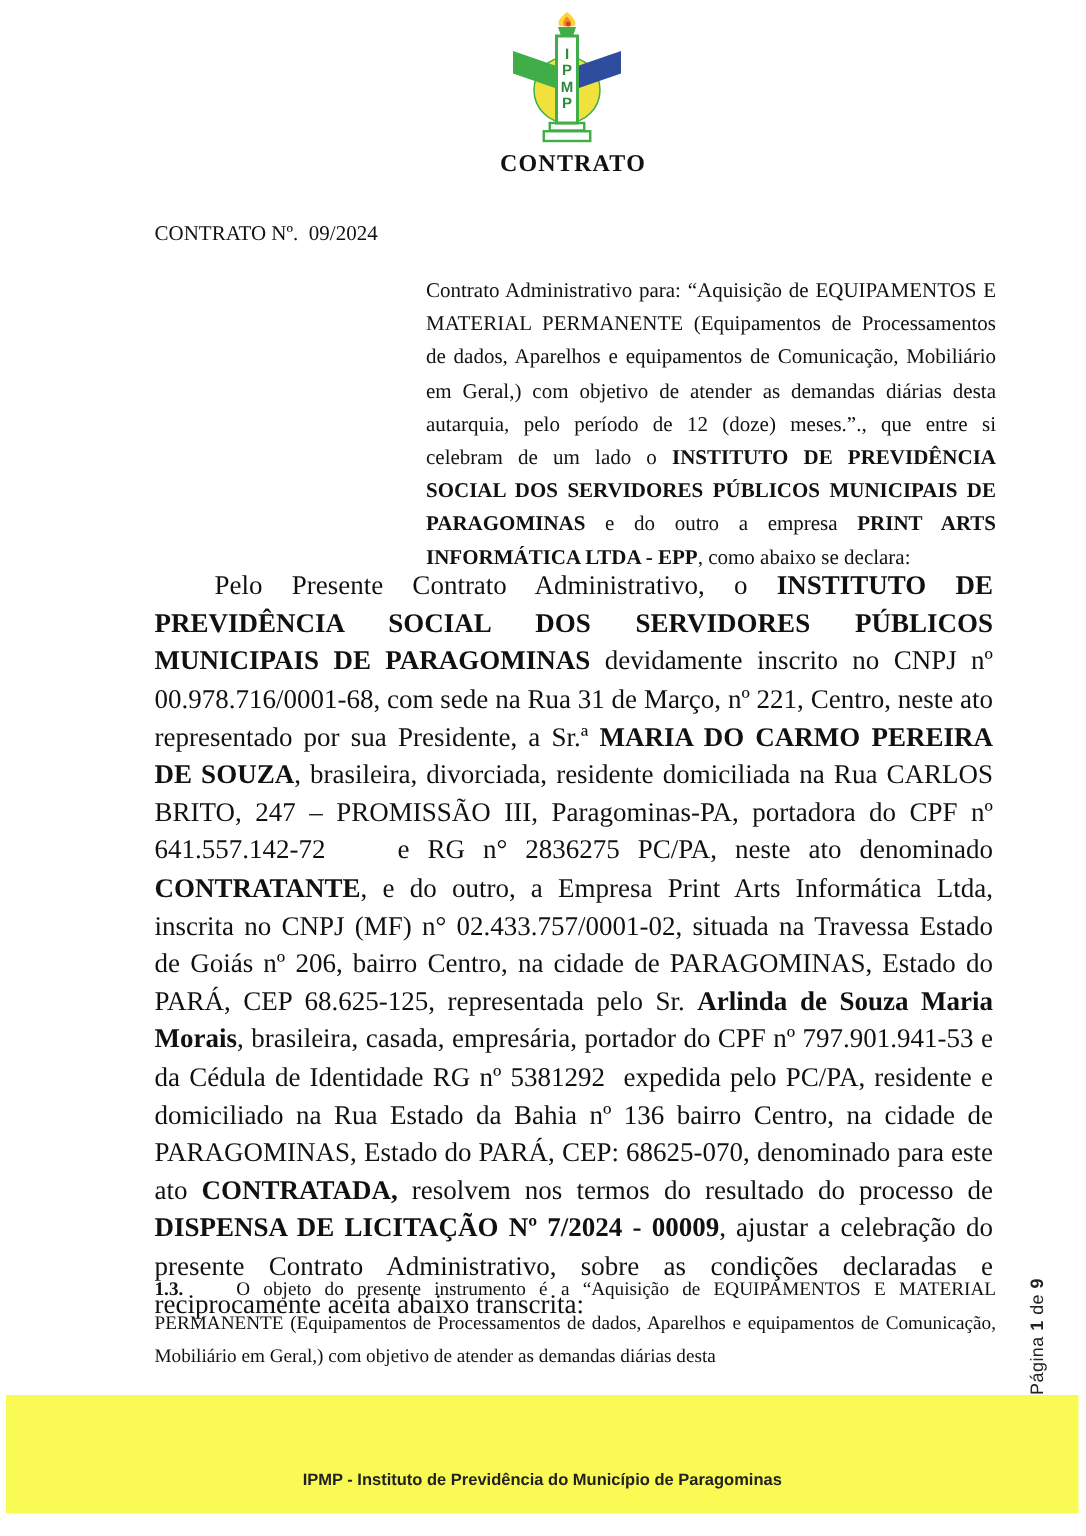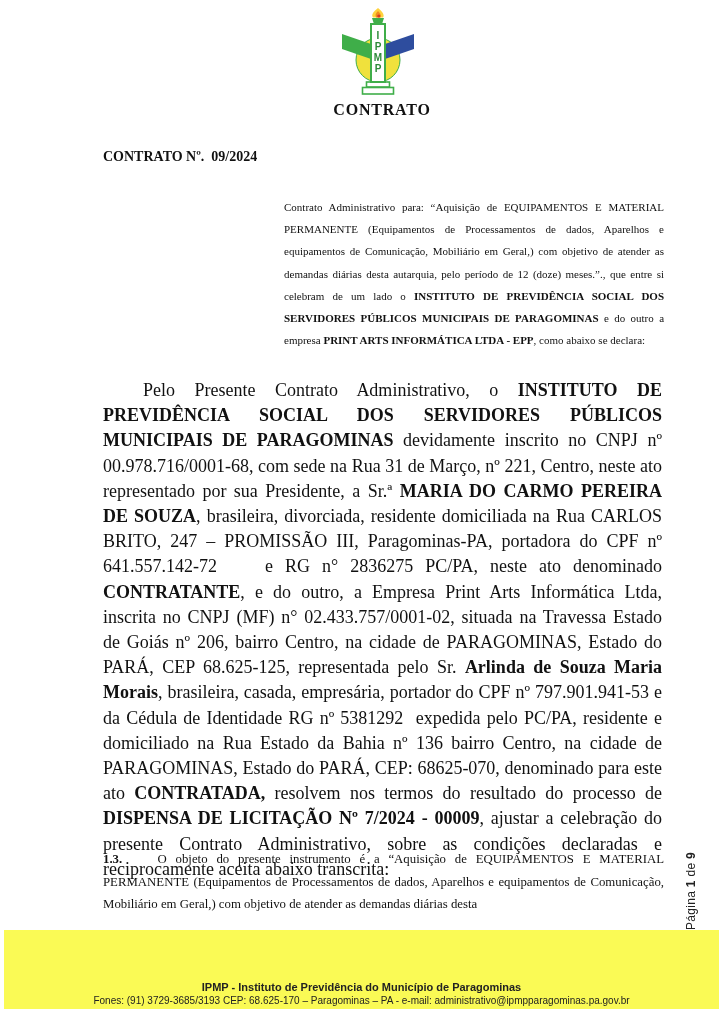--- a/index.html
+++ b/index.html
@@ -5,24 +5,24 @@
   html,body{margin:0;padding:0;background:#fff;}
   .page{position:relative;width:724px;height:1024px;background:#fff;overflow:hidden;
         font-family:"Liberation Serif",serif;color:#111;}
 
   .logo{position:absolute;left:340px;top:8px;width:76px;height:88px;}
 
   .doc-title{position:absolute;top:101px;left:0;width:724px;box-sizing:border-box;
              padding-left:40px;text-align:center;font-weight:bold;font-size:16px;
              letter-spacing:0.8px;}
 
-  .contract-no{position:absolute;left:103px;top:149px;font-weight:bold;font-size:14px;}
+  .contract-no{position:absolute;left:103px;top:149px;font-weight:normal;font-size:14px;}
 
-  .recital{position:absolute;left:284px;top:196px;width:380px;margin:0;
-           font-size:11px;line-height:22.2px;text-align:justify;}
+  .recital{position:absolute;left:284px;top:184px;width:380px;margin:0;
+           font-size:14px;line-height:22.2px;text-align:justify;}
 
   .body-par{position:absolute;left:103px;top:378px;width:559px;margin:0;
             font-size:18px;line-height:25.2px;text-align:justify;text-indent:40px;}
 
   .clause-heading{position:absolute;left:103px;top:820px;margin:0;font-size:13.5px;}
   .clause-heading .tab{display:inline-block;width:24px;}
 
   .clause-par{position:absolute;left:103px;top:848px;width:561px;margin:0;
               font-size:12.8px;line-height:22.5px;text-align:justify;}
 
@@ -70,16 +70,15 @@
 
   <p class="body-par"><span>Pelo Presente Contrato Administrativo, o </span><b>INSTITUTO DE PREVIDÊNCIA SOCIAL DOS SERVIDORES PÚBLICOS MUNICIPAIS DE PARAGOMINAS</b><span> devidamente inscrito no CNPJ nº 00.978.716/0001-68, com sede na Rua 31 de Março, nº 221, Centro, neste ato representado por sua Presidente, a Sr.ª </span><b>MARIA DO CARMO PEREIRA DE SOUZA</b><span>, brasileira, divorciada, residente domiciliada na Rua CARLOS BRITO, 247 – PROMISSÃO III, Paragominas-PA, portadora do CPF nº 641.557.142-72&nbsp;&nbsp;&nbsp; e RG n° 2836275 PC/PA, neste ato denominado </span><b>CONTRATANTE</b><span>, e do outro, a Empresa Print Arts Informática Ltda, inscrita no CNPJ (MF) n° 02.433.757/0001-02, situada na Travessa Estado de Goiás nº 206, bairro Centro, na cidade de PARAGOMINAS, Estado do PARÁ, CEP 68.625-125, representada pelo Sr. </span><b>Arlinda de Souza Maria Morais</b><span>, brasileira, casada, empresária, portador do CPF nº 797.901.941-53 e da Cédula de Identidade RG nº 5381292&nbsp; expedida pelo PC/PA, residente e domiciliado na Rua Estado da Bahia nº 136 bairro Centro, na cidade de PARAGOMINAS, Estado do PARÁ, CEP: 68625-070, denominado para este ato </span><b>CONTRATADA,</b><span> resolvem nos termos do resultado do processo de </span><b>DISPENSA DE LICITAÇÃO Nº 7/2024 - 00009</b><span>, ajustar a celebração do presente Contrato Administrativo, sobre as condições declaradas e reciprocamente aceita abaixo transcrita:</span></p>
 
 
   <p class="clause-par"><b>1.3.</b><span>&nbsp;&nbsp;&nbsp;&nbsp;O objeto do presente instrumento é a “Aquisição de EQUIPAMENTOS E MATERIAL PERMANENTE (Equipamentos de Processamentos de dados, Aparelhos e equipamentos de Comunicação, Mobiliário em Geral,) com objetivo de atender as demandas diárias desta</span></p>
 
   <div class="page-indicator"><span>Página </span><b>1</b><span> de </span><b>9</b></div>
 
   <div class="footer">
     <div class="f1">IPMP - Instituto de Previdência do Município de Paragominas</div>
-    <div class="f2">Fones: (91) 3729-3685/3193 CEP: 68.625-170 – Paragominas – PA - e-mail: administrativo@ipmpparagominas.pa.gov.br</div>
   </div>
 
 </div>
 
 </body></html>

